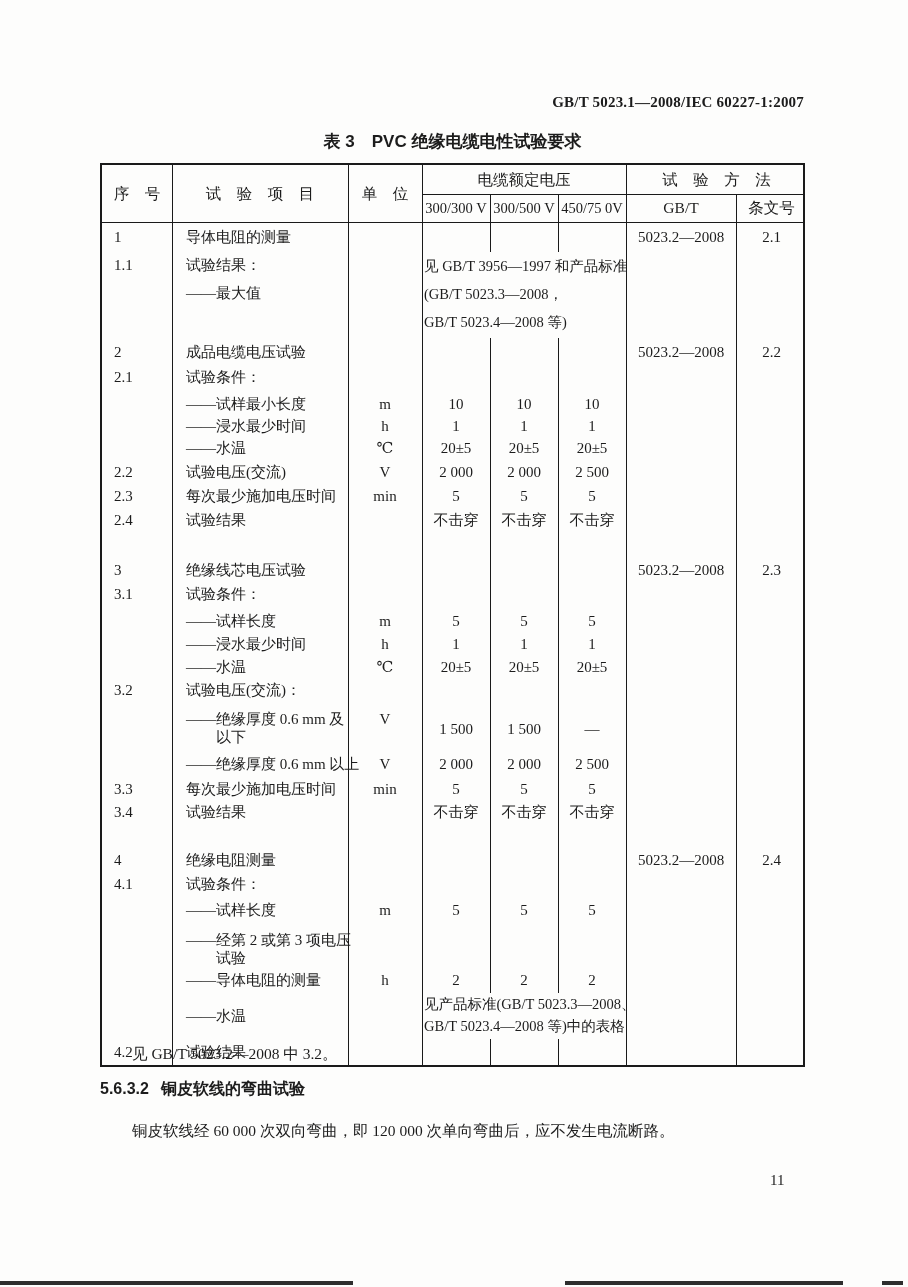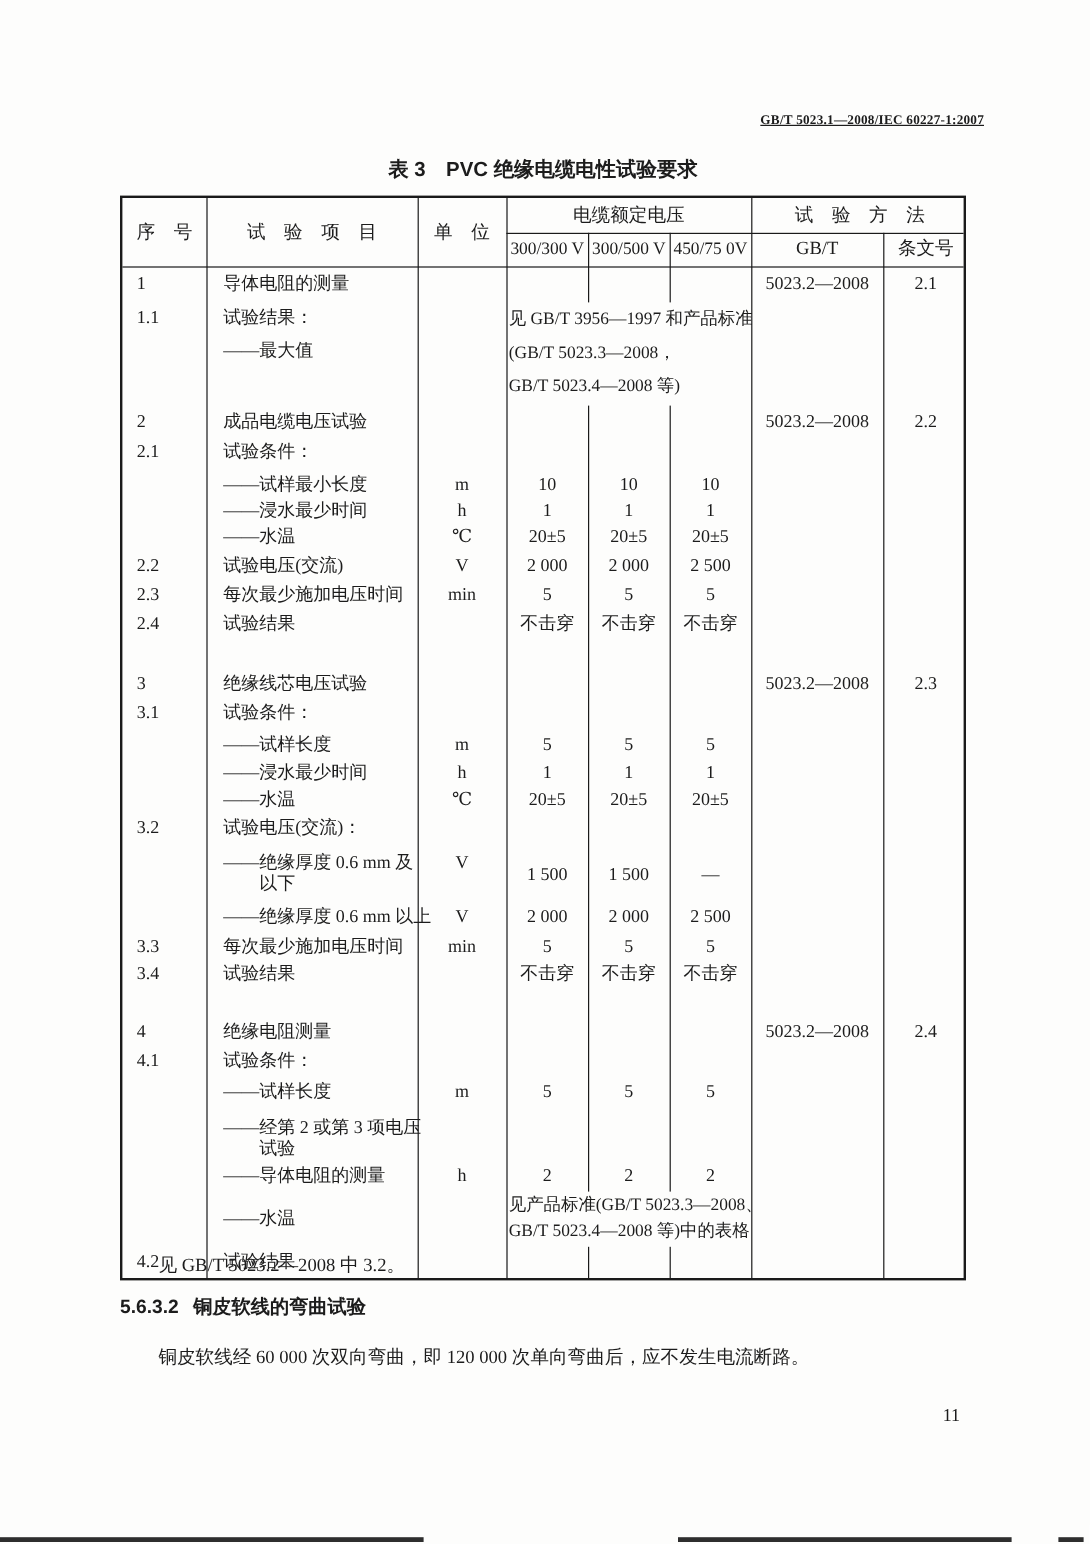--- a/index.html
+++ b/index.html
@@ -1,19 +1,19 @@
 <!DOCTYPE html>
 <html><head>
 <meta charset="utf-8">
 <style>
   html,body{margin:0;padding:0;background:#ffffff;}
   .page{position:relative;width:908px;height:1287px;background:#fdfdfc;
         font-family:"Liberation Serif","DejaVu Serif",serif;color:#1c1c1c;overflow:hidden;}
-  .doc-header{position:absolute;top:94px;right:88px;font-weight:bold;
-              font-size:11px;letter-spacing:.2px;white-space:nowrap;text-decoration:underline;}
+  .doc-header{position:absolute;top:94px;right:104px;font-weight:bold;
+              font-size:15px;letter-spacing:.2px;white-space:nowrap;}
   .table-title{position:absolute;left:100px;top:130px;width:705px;text-align:center;
                font-family:"Liberation Sans","DejaVu Sans",sans-serif;
                font-weight:bold;font-size:17px;white-space:nowrap;}
   .std-table{position:absolute;left:100px;top:163px;width:705px;height:904px;
              border:2px solid #1a1a1a;box-sizing:border-box;}
   .vl,.hl{position:absolute;background:#1a1a1a;}
   .vl{width:1px;} .hl{height:1px;}
   .th{position:absolute;text-align:center;font-size:15.5px;white-space:nowrap;}
   .th-sub{font-size:14.5px;}
   .trow{position:absolute;left:0;width:701px;height:22px;}
@@ -32,21 +32,21 @@
               font-size:14.5px;white-space:nowrap;}
   #span1{top:87px;height:86px;} #span1 .span-line{line-height:28px;}
   #span2{top:828px;height:46px;} #span2 .span-line{line-height:22px;}
   .section-heading{position:absolute;left:100px;top:1079px;
                    font-family:"Liberation Sans","DejaVu Sans",sans-serif;
                    font-weight:bold;font-size:16px;white-space:nowrap;}
   .section-heading .sec-num{margin-right:12px;text-align:center;}
   .para{position:absolute;left:132px;font-size:15.5px;white-space:nowrap;margin:0;}
   #para1{top:1044px;} #para2{top:1121px;} #para3{top:1148px;}
   .page-number{position:absolute;left:770px;top:1172px;width:30px;
-               text-align:right;font-size:15px;}
+               text-align:left;font-size:15px;}
   .scan-bar{position:absolute;top:1281px;height:4px;background:#2e2e2e;}
   #bar1{left:0;width:353px;} #bar2{left:565px;width:278px;} #bar3{left:882px;width:21px;}
 </style>
 </head>
 <body>
 
 <div class="page">
 
   <div class="doc-header">GB/T 5023.1—2008/IEC 60227-1:2007</div>
 

